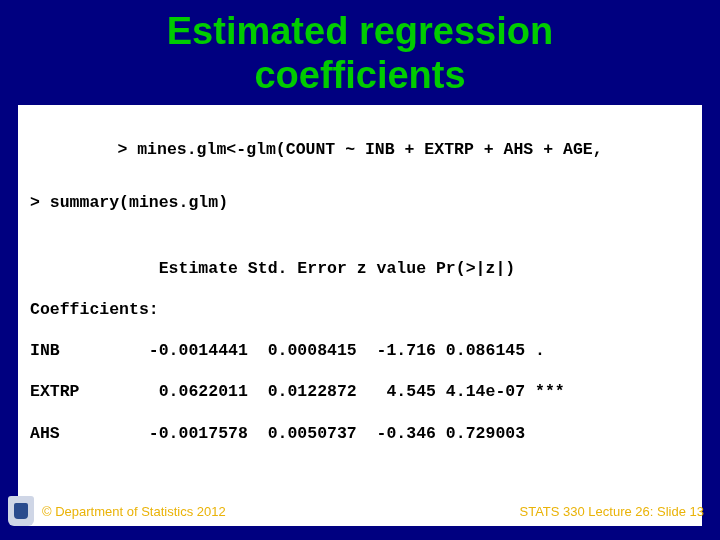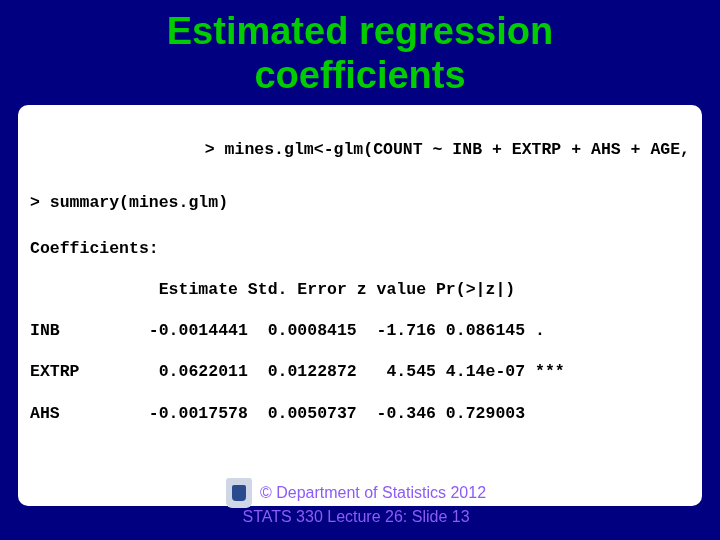--- a/index.html
+++ b/index.html
@@ -1,15 +1,15 @@
 <!DOCTYPE html>
 <html><head>
 <meta charset="utf-8">
 <style>
-  * { margin: 0; padding: 0; box-sizing: border-box; border-radius: 10px; }
+  * { margin: 0; padding: 0; box-sizing: border-box; }
   body {
     width: 720px;
     height: 540px;
     background: #000080;
     font-family: Arial, sans-serif;
     overflow: hidden;
     position: relative;
   }
   .title {
     text-align: center;
@@ -26,43 +26,42 @@
     margin: 0 18px;
     padding: 14px 12px 20px 12px;
     font-family: "Courier New", monospace;
     font-size: 16.5px;
     font-weight: bold;
     color: #000;
     line-height: 1.25;
     white-space: pre;
   }
   .cmd-line {
-    text-align: right;
+    text-align: center;
     margin-bottom: 12px;
   }
   .cmd-line2 {
     margin-left: 110px;
     margin-bottom: 18px;
   }
   .summary-line {
-    margin-bottom: 4px;
+    margin-bottom: 24px;
   }
   .footer {
     position: absolute;
     bottom: 14px;
     left: 0;
     right: 0;
-    color: #8b5cf6;
-    font-size: 16px;
+    color: #eab308;
+    font-size: 13px;
     font-family: Arial, sans-serif;
     display: flex;
     justify-content: space-between;
     align-items: center;
     padding: 0 16px 0 8px;
-    flex-direction: column;
   }
   .footer-left {
     display: flex;
     align-items: center;
     gap: 8px;
   }
   .logo {
     width: 26px;
     height: 30px;
     background: #cfd6e6;
@@ -85,22 +84,22 @@
 <body>
 
 <div class="title">
   <span>Estimated regression</span><br>
   <span>coefficients</span>
 </div>
 
 <div class="code-box">
 <div class="cmd-line">&gt; mines.glm&lt;-glm(COUNT ~ INB + EXTRP + AHS + AGE,</div>
 <div class="summary-line">&gt; summary(mines.glm)</div>
+<div>             Estimate Std. Error z value Pr(&gt;|z|)</div>
 <div>Coefficients:</div>
-<div>             Estimate Std. Error z value Pr(&gt;|z|)</div>
 <div>INB         -0.0014441  0.0008415  -1.716 0.086145 .</div>
 <div>EXTRP        0.0622011  0.0122872   4.545 4.14e-07 ***</div>
 <div>AHS         -0.0017578  0.0050737  -0.346 0.729003</div>
 
 
 </div>
 
 <div class="footer">
   <div class="footer-left">
     <div class="logo"></div>

